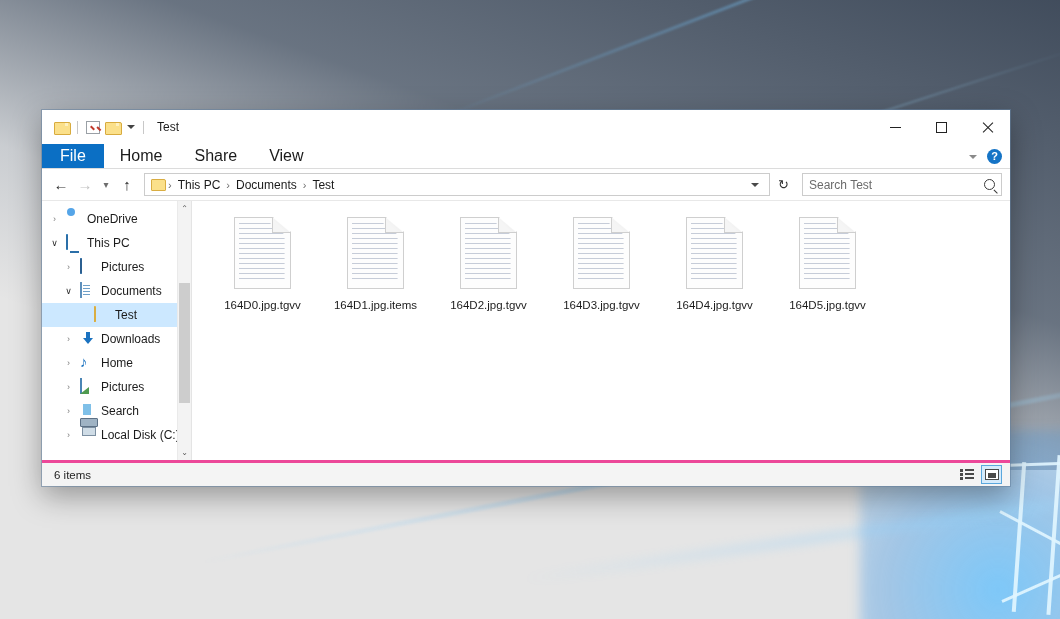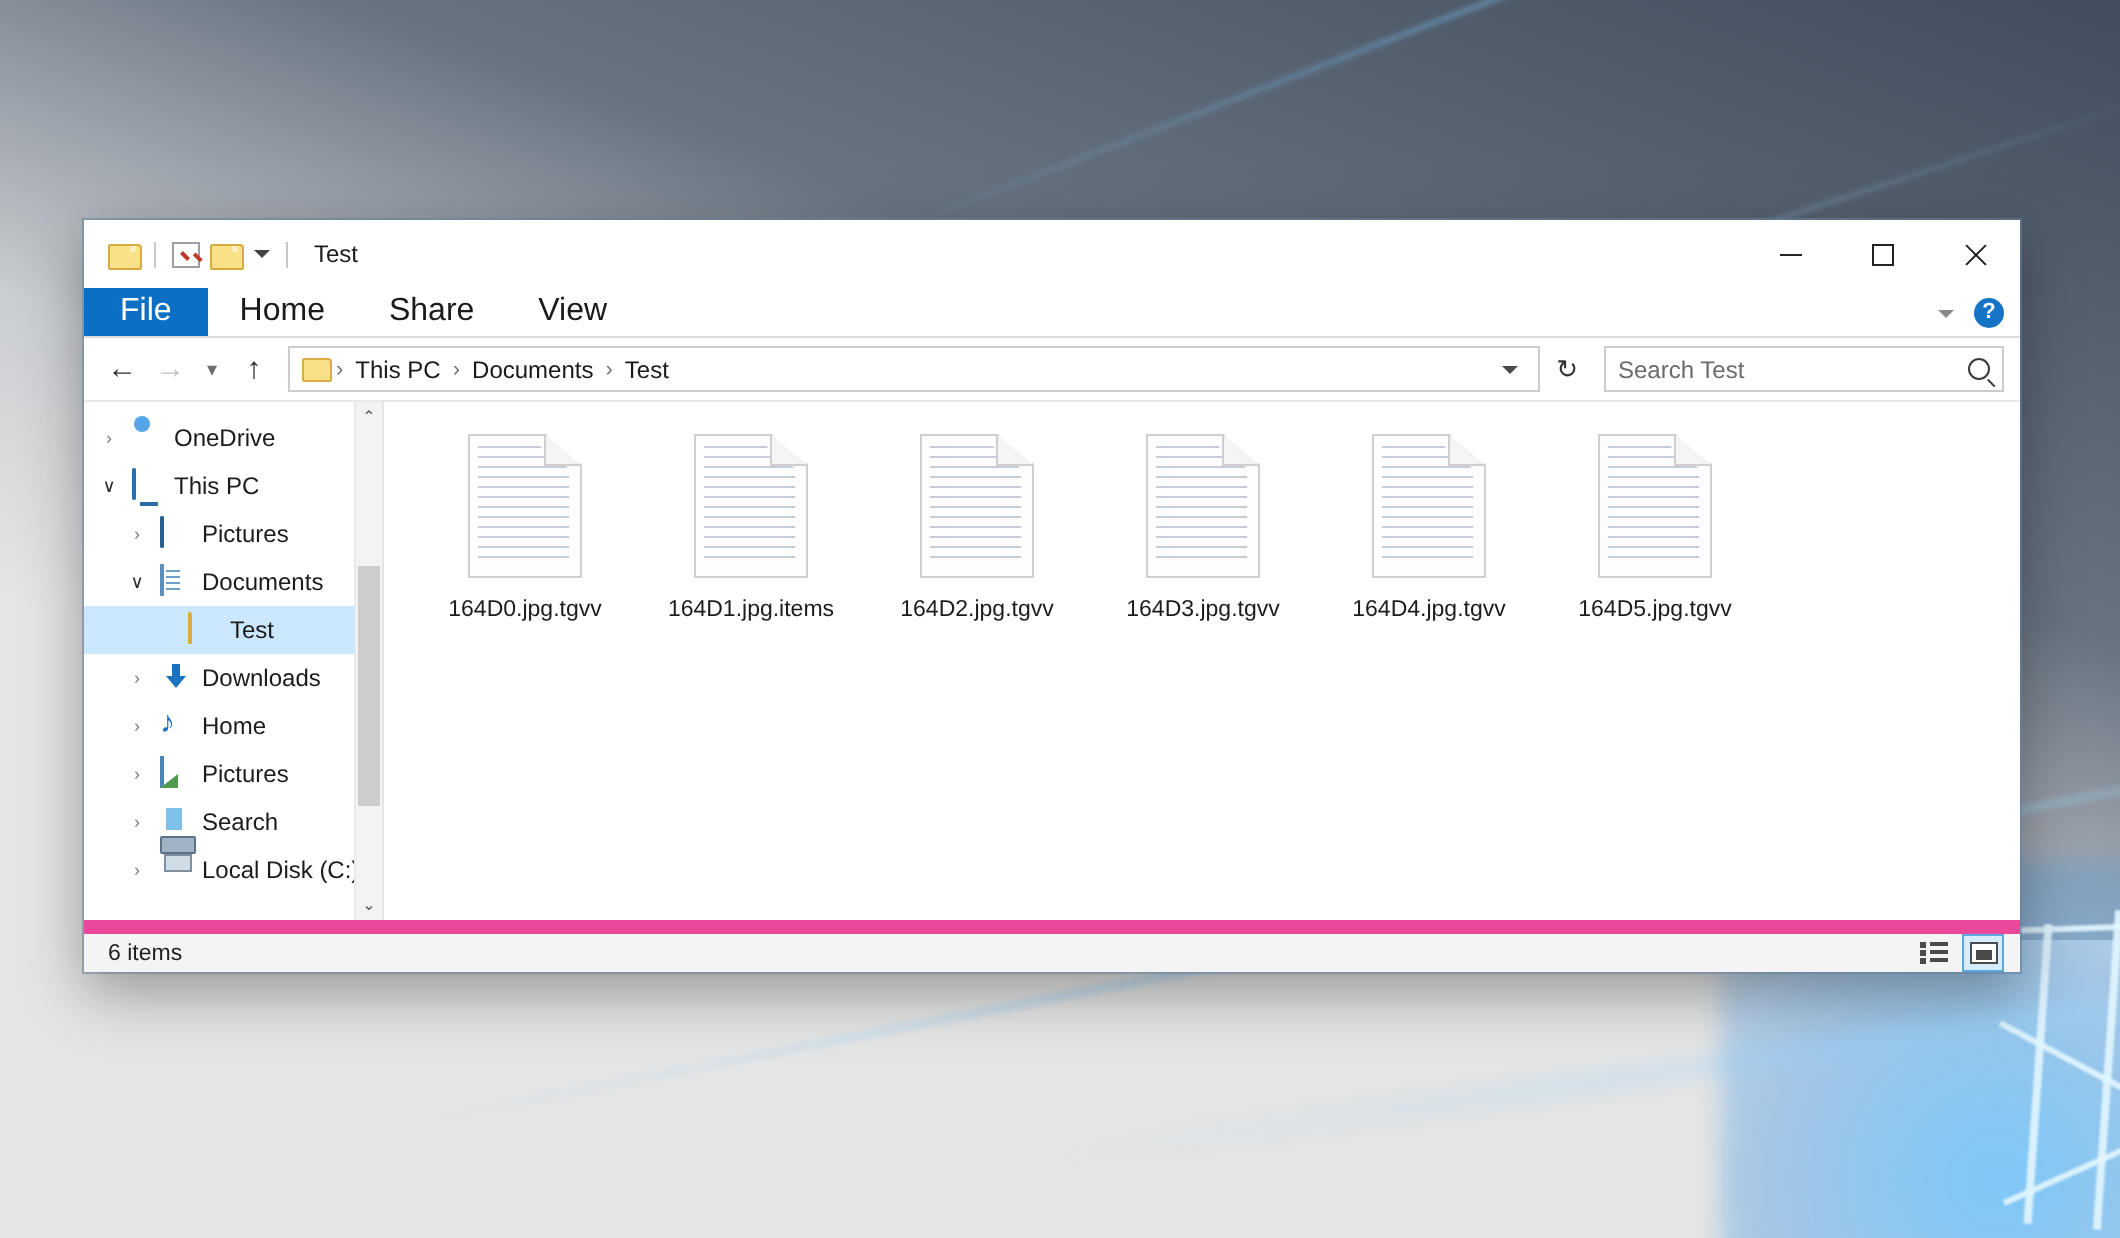--- a/index.html
+++ b/index.html
@@ -283,21 +283,21 @@
     position: absolute; right: 0; top: 0; width: 19px; height: 16px;
     background: linear-gradient(225deg, #e4e4e4 0%, #f5f5f5 65%);
     border-left: 1px solid #cfcfcf; border-bottom: 1px solid #cfcfcf;
     clip-path: polygon(0 0, 100% 100%, 0 100%);
   }
   .file-label {
     font-size: 11.5px; color: #1c1c1c; text-align: center; white-space: nowrap;
   }
 
   .statusbar {
-    height: 26px; background: #f4f4f4; border-top: 7px solid #ec4899;
+    height: 26px; background: #f4f4f4; border-top: 3px solid #ec4899;
     display: flex; align-items: center; justify-content: space-between;
     padding: 0 8px 0 12px; flex: 0 0 26px;
   }
   .status-text { font-size: 11.5px; color: #1f1f1f; }
   .view-btns { display: flex; gap: 4px; align-items: center; }
   .vbtn {
     width: 21px; height: 19px; display: flex; align-items: center; justify-content: center;
     position: relative;
   }
   .vbtn.active { border: 1px solid #5aa7dd; background: #d6ebfb; }

